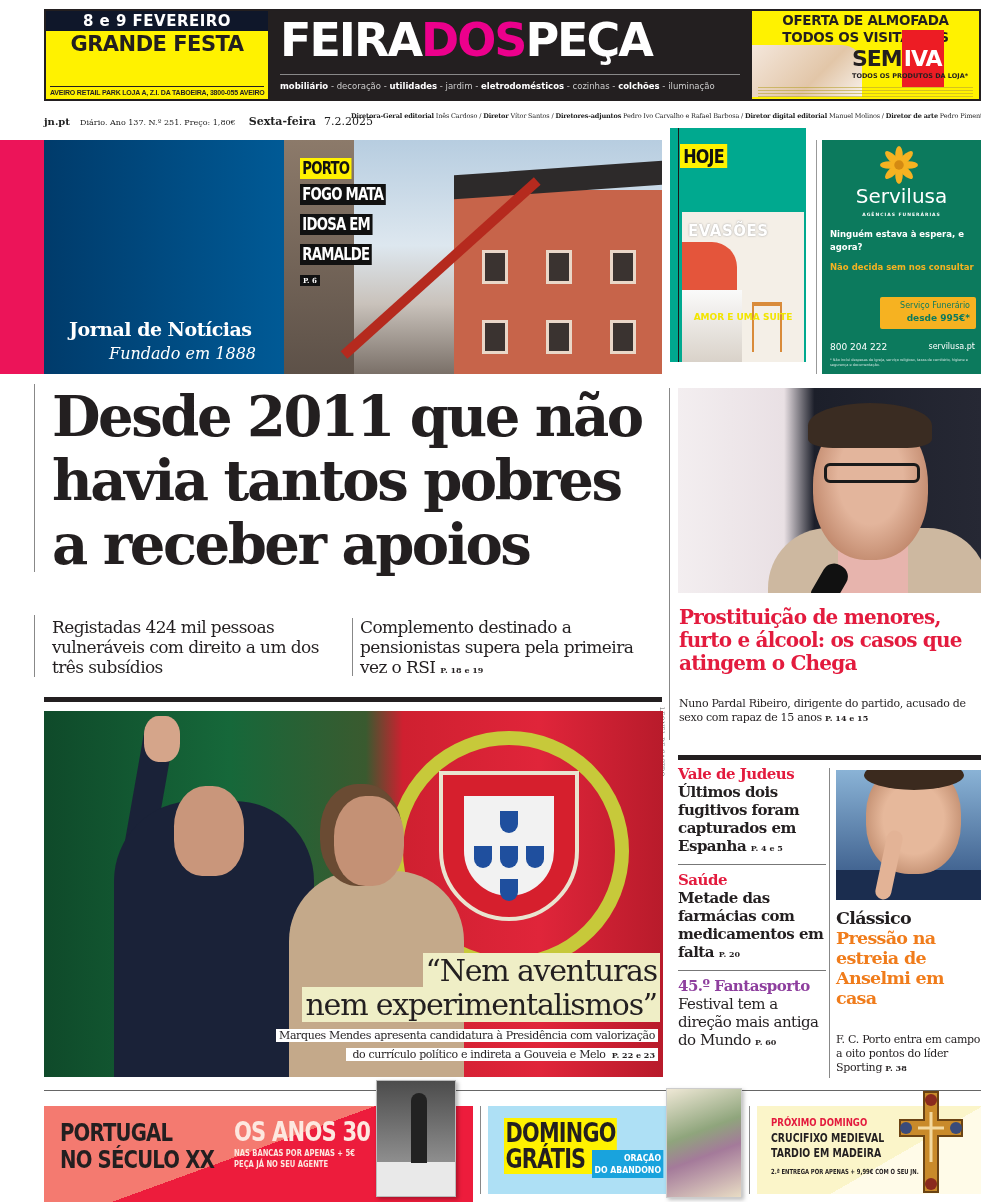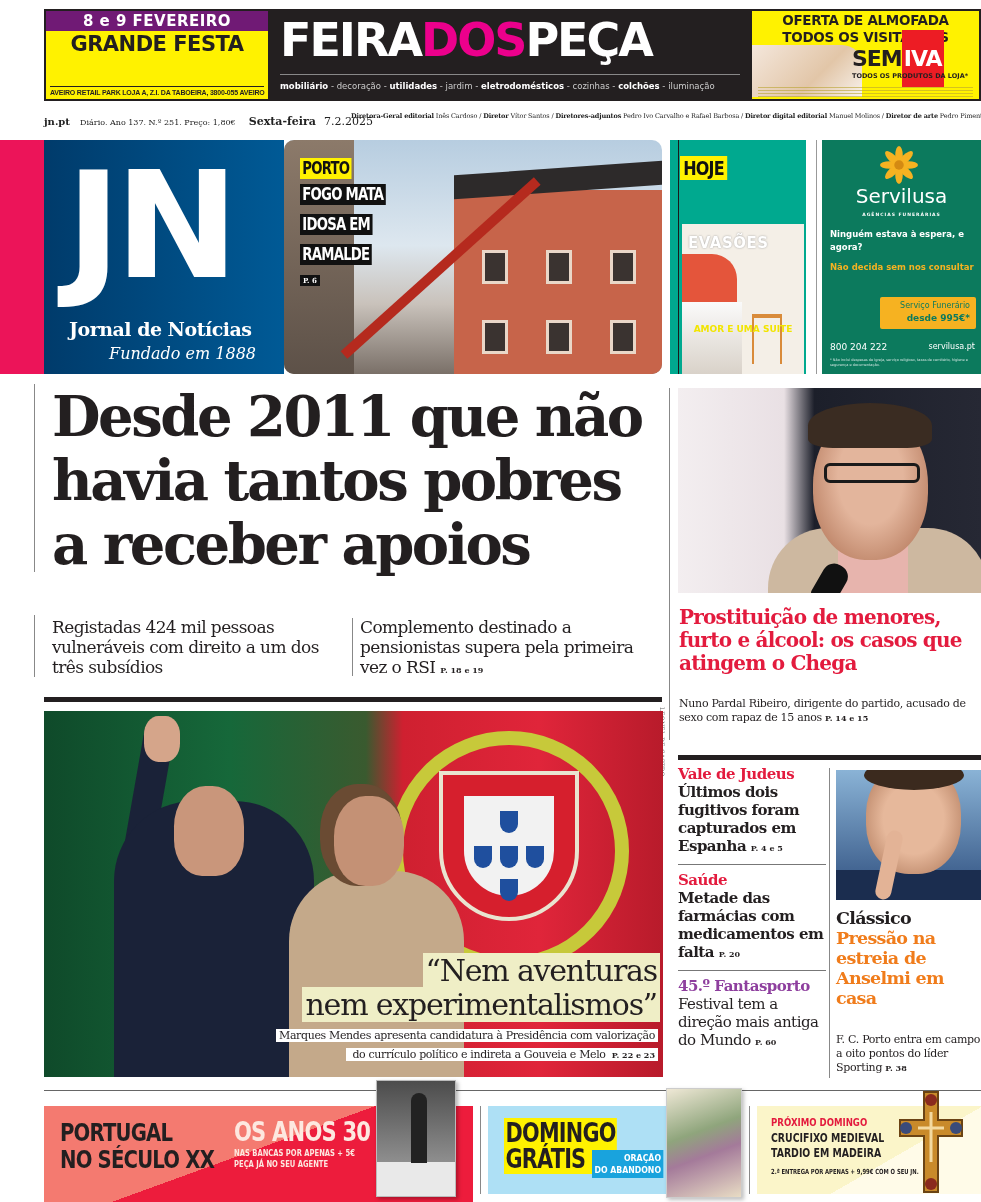--- a/index.html
+++ b/index.html
@@ -4,21 +4,21 @@
 <style>
   * { box-sizing: border-box; margin: 0; padding: 0; }
   html, body { width: 981px; height: 1202px; background: #ffffff; overflow: hidden; }
   body { position: relative; font-family: "DejaVu Serif", serif; color: #1c1c1c; }
   .abs { position: absolute; }
 
   
   .pub-label { font-family: "Liberation Serif", serif; font-size: 8px; letter-spacing: .5px; color: #444; text-transform: uppercase; }
   #top-ad { left: 44px; top: 9px; width: 937px; height: 92px; background: #231f20; }
   #ad-festa { left: 0; top: 0; width: 226px; height: 92px; background: #fff200; border: 2px solid #231f20; }
-  #ad-festa .dates { background: #701a75; color: #fff; font-family: "DejaVu Sans", sans-serif; font-weight: bold; font-size: 15px; text-align: center; height: 20px; line-height: 20px; letter-spacing: .5px; }
+  #ad-festa .dates { background: #0f172a; color: #fff; font-family: "DejaVu Sans", sans-serif; font-weight: bold; font-size: 15px; text-align: center; height: 20px; line-height: 20px; letter-spacing: .5px; }
   #ad-festa .title { font-family: "DejaVu Sans", sans-serif; font-weight: bold; color: #231f20; text-align: center; font-size: 21px; line-height: 22px; letter-spacing: -.5px; margin-top: 2px; }
   #ad-festa .addr { position: absolute; left: 4px; right: 4px; bottom: 3px; border-top: 1px solid #231f20; padding-top: 2px; font-family: "Liberation Sans", sans-serif; font-size: 7px; font-weight: bold; text-align: center; color: #231f20; white-space: nowrap; letter-spacing: -.2px; }
   #ad-feira-logo { left: 236px; top: 6px; width: 470px; height: 50px; font-family: "DejaVu Sans", sans-serif; font-weight: bold; font-size: 46px; line-height: 50px; letter-spacing: -2px; color: #fff; }
   #ad-feira-logo .pink { color: #ec008c; }
   #ad-feira-line { left: 236px; top: 65px; width: 460px; height: 1px; background: #888; }
   #ad-feira-cats { left: 236px; top: 72px; width: 470px; font-family: "DejaVu Sans", sans-serif; font-size: 8.5px; color: #ccc; white-space: nowrap; }
   #ad-feira-cats b { color: #fff; }
   #ad-oferta { left: 708px; top: 2px; width: 227px; height: 88px; background: #fff200; overflow: hidden; }
   #ad-oferta .t1 { font-family: "DejaVu Sans", sans-serif; font-weight: bold; font-size: 13.5px; line-height: 15px; text-align: center; color: #231f20; margin-top: 2px; letter-spacing: -.3px; }
   #ad-oferta .pillow { position: absolute; left: 0; top: 34px; width: 110px; height: 52px; background: linear-gradient(135deg, #f4e7dc, #e2c6a8 60%, #f8f2ec); border-radius: 0 20px 0 0; }
@@ -36,32 +36,32 @@
   #info-line .staff b { font-weight: bold; }
 
   
   #pink-strip { left: 0; top: 140px; width: 44px; height: 234px; background: #ec1459; }
   #jn-logo { left: 44px; top: 140px; width: 240px; height: 234px; background: linear-gradient(90deg, #003b6b, #005a96); }
   #jn-logo .jn { position: absolute; left: 22px; top: 6px; font-family: "DejaVu Sans", sans-serif; font-weight: bold; font-size: 148px; line-height: 160px; color: #fff; letter-spacing: -6px; }
   #jn-logo .name { position: absolute; left: 25px; top: 178px; font-family: "DejaVu Serif", serif; font-weight: bold; font-size: 19px; color: #fff; letter-spacing: -.5px; }
   #jn-logo .founded { position: absolute; right: 28px; top: 204px; font-family: "DejaVu Serif", serif; font-style: italic; font-size: 16px; color: #fff; margin-left: 20px; }
 
   #porto-photo { left: 284px; top: 140px; width: 378px; height: 234px; overflow: hidden;
-    background: linear-gradient(180deg, #b7cde0 0%, #dde7ef 45%, #c9c2bb 70%, #7a7068 100%); border-radius: 10px; }
+    background: linear-gradient(180deg, #b7cde0 0%, #dde7ef 45%, #c9c2bb 70%, #7a7068 100%); }
   #porto-photo .building { position: absolute; left: 170px; top: 50px; width: 210px; height: 184px; background: #c7644a; }
   #porto-photo .building::before { content: ""; position: absolute; left: 0; top: -22px; width: 210px; height: 24px; background: #2d2a2a; transform: skewY(-4deg); }
   #porto-photo .win { position: absolute; width: 26px; height: 34px; background: #3a3330; border: 3px solid #e9d7c8; }
   #porto-photo .ladder { position: absolute; left: 60px; top: 90px; width: 260px; height: 10px; background: #b52a1e; transform: rotate(-42deg); transform-origin: left center; }
   #porto-photo .leftwall { position: absolute; left: 0; top: 0; width: 70px; height: 234px; background: linear-gradient(180deg, #8c7a6a, #5d5148); }
   #porto-photo .tag { position: absolute; left: 16px; font-family: "DejaVu Sans", sans-serif; font-weight: bold; font-size: 17px; line-height: 21px; letter-spacing: -1px; padding: 0 3px; transform: scaleX(.78); transform-origin: left; }
   #porto-photo .kicker { top: 18px; background: #fff200; color: #111; }
   #porto-photo .headline { background: #111; color: #fff; }
   #porto-photo .page { position: absolute; left: 16px; top: 135px; background: #111; color: #fff; font-family: "DejaVu Serif", serif; font-weight: bold; font-size: 7px; padding: 1px 3px; }
 
-  #hoje-box { left: 670px; top: 140px; width: 136px; height: 234px; background: #00a98f; }
+  #hoje-box { left: 670px; top: 128px; width: 136px; height: 234px; background: #00a98f; }
   #hoje-box .rule { position: absolute; left: 8px; top: 0; width: 1px; height: 234px; background: #1a1a1a; }
   #hoje-box .label { position: absolute; left: 10px; top: 16px; background: #fff200; color: #111; font-family: "DejaVu Sans", sans-serif; font-weight: bold; font-size: 20px; padding: 0 4px; letter-spacing: -1px; transform: scaleX(.8); transform-origin: left; }
   #hoje-box .cover { position: absolute; left: 12px; top: 84px; width: 122px; height: 150px; background: #f4efe7; overflow: hidden; }
   #hoje-box .cover .mag { position: absolute; left: 6px; top: 10px; width: 110px; font-family: "DejaVu Sans", sans-serif; font-weight: bold; font-size: 15px; color: #fff; text-shadow: 0 0 2px #999; letter-spacing: .5px; }
   #hoje-box .cover .headboard { position: absolute; left: 0; top: 30px; width: 55px; height: 50px; background: #e4553b; border-radius: 0 25px 0 0; }
   #hoje-box .cover .bed { position: absolute; left: 0; top: 78px; width: 60px; height: 72px; background: linear-gradient(180deg, #fafafa, #d9d2c9); }
   #hoje-box .cover .table { position: absolute; left: 70px; top: 90px; width: 30px; height: 50px; border-top: 4px solid #d98b3a; border-left: 2px solid #d98b3a; border-right: 2px solid #d98b3a; }
   #hoje-box .cover .sub { position: absolute; left: 4px; top: 100px; width: 114px; font-family: "DejaVu Sans", sans-serif; font-weight: bold; font-size: 9px; color: #f2e500; text-align: center; }
 
   #servilusa-ad { left: 822px; top: 140px; width: 159px; height: 234px; background: #0c7a5d; color: #fff; font-family: "DejaVu Sans", sans-serif; padding-left: 44px; }
@@ -187,21 +187,20 @@
   <span class="site">jn.pt</span>
   <span class="meta">Diário. Ano 137. N.º 251. Preço: 1,80€</span>
   <span class="day">Sexta-feira</span>
   <span class="meta" style="font-size:11px;margin-left:3px;">7.2.2025</span>
   <span class="staff" id="staff-line"><b>Diretora-Geral editorial</b> <span>Inês Cardoso</span><span> / </span><b>Diretor</b> <span>Vítor Santos</span><span> / </span><b>Diretores-adjuntos</b> <span>Pedro Ivo Carvalho e Rafael Barbosa</span><span> / </span><b>Diretor digital editorial</b> <span>Manuel Molinos</span><span> / </span><b>Diretor de arte</b> <span>Pedro Pimentel</span></span>
 </div>
 <div class="abs pub-label pub-right" style="top:128px;">PUBLICIDADE</div>
 
 <div id="pink-strip" class="abs"></div>
 <div id="jn-logo" class="abs">
-  <div class="jn">JN</div>
   <div class="name">Jornal de Notícias</div>
   <div class="founded">Fundado em 1888</div>
 </div>
 
 <div id="porto-photo" class="abs">
   <div class="leftwall"></div>
   <div class="building">
     <div class="win" style="left:28px;top:60px;"></div>
     <div class="win" style="left:92px;top:60px;"></div>
     <div class="win" style="left:156px;top:60px;"></div>

